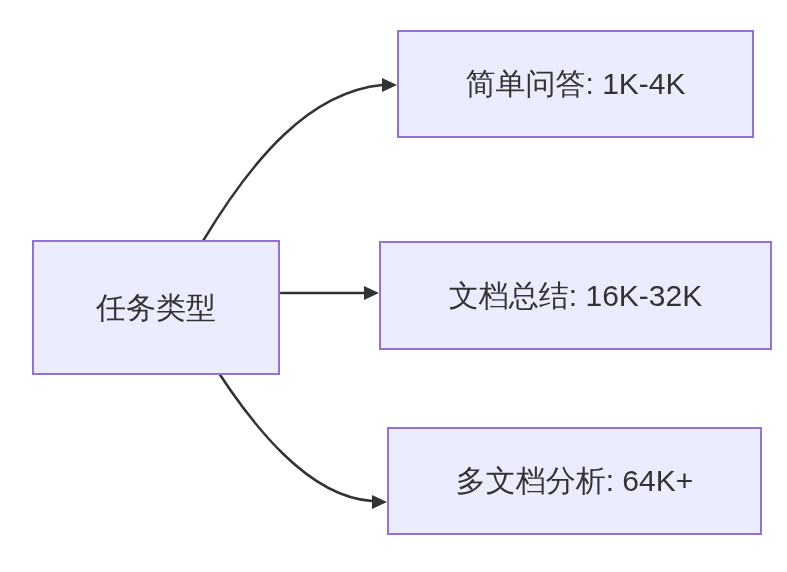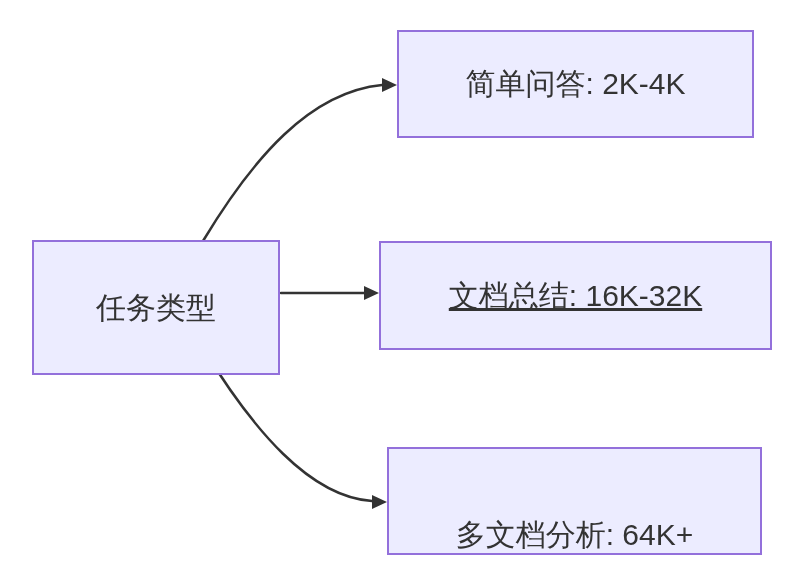--- a/index.html
+++ b/index.html
@@ -25,22 +25,22 @@
     display: flex;
     align-items: center;
     justify-content: center;
     color: #333333;
     font-size: 30px;
     line-height: 1.2;
     white-space: nowrap;
   }
   .node-root   { left: 32px;  top: 240px; width: 248px; height: 135px; }
   .node-qa     { left: 397px; top: 30px;  width: 357px; height: 108px; }
-  .node-doc    { left: 379px; top: 241px; width: 393px; height: 109px; text-decoration: underline; }
-  .node-multi  { left: 387px; top: 447px; width: 375px; height: 108px; align-items: flex-end; }
+  .node-doc    { left: 379px; top: 241px; width: 393px; height: 109px; }
+  .node-multi  { left: 387px; top: 427px; width: 375px; height: 108px; }
   .edge-path {
     fill: none;
     stroke: #333333;
     stroke-width: 2.5px;
     stroke-linecap: round;
   }
   .arrowhead { fill: #333333; stroke: none; }
 </style>
 </head>
 <body>
@@ -57,21 +57,21 @@
 
     <path class="edge-path" d="M 203 348 C 253 430, 310 497, 372 501"></path>
     <polygon class="arrowhead" points="387,502 372,495 372,509"></polygon>
   </svg>
 
   <div class="node node-root">
     <span>任务类型</span>
   </div>
 
   <div class="node node-qa">
-    <span>简单问答: 2K-4K</span>
+    <span>简单问答: 1K-4K</span>
   </div>
 
   <div class="node node-doc">
     <span>文档总结: 16K-32K</span>
   </div>
 
   <div class="node node-multi">
     <span>多文档分析: 64K+</span>
   </div>
 

